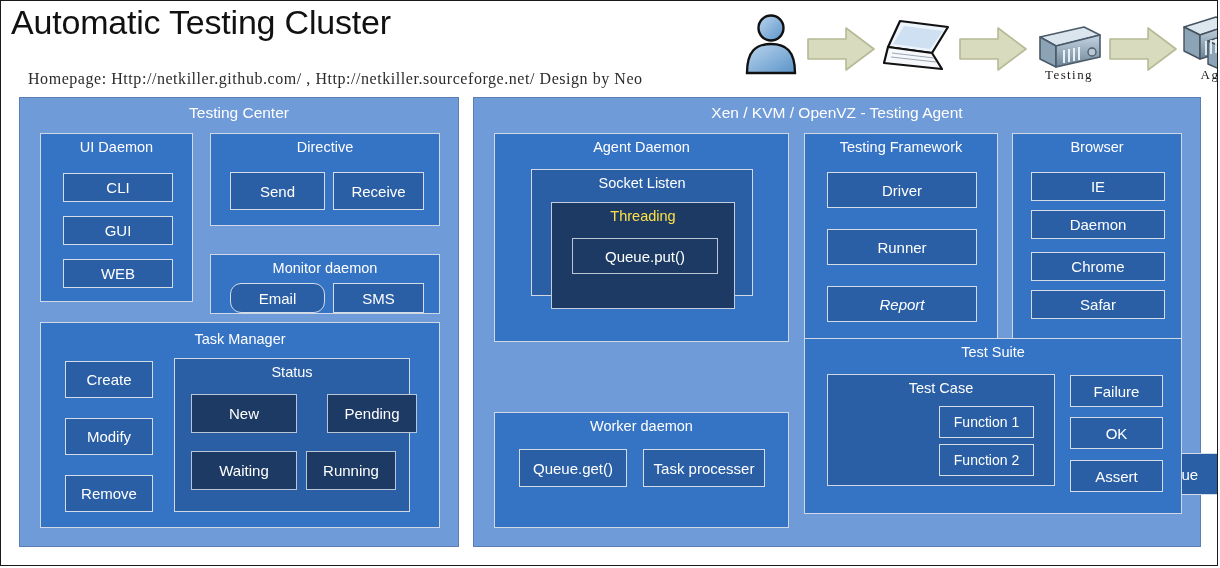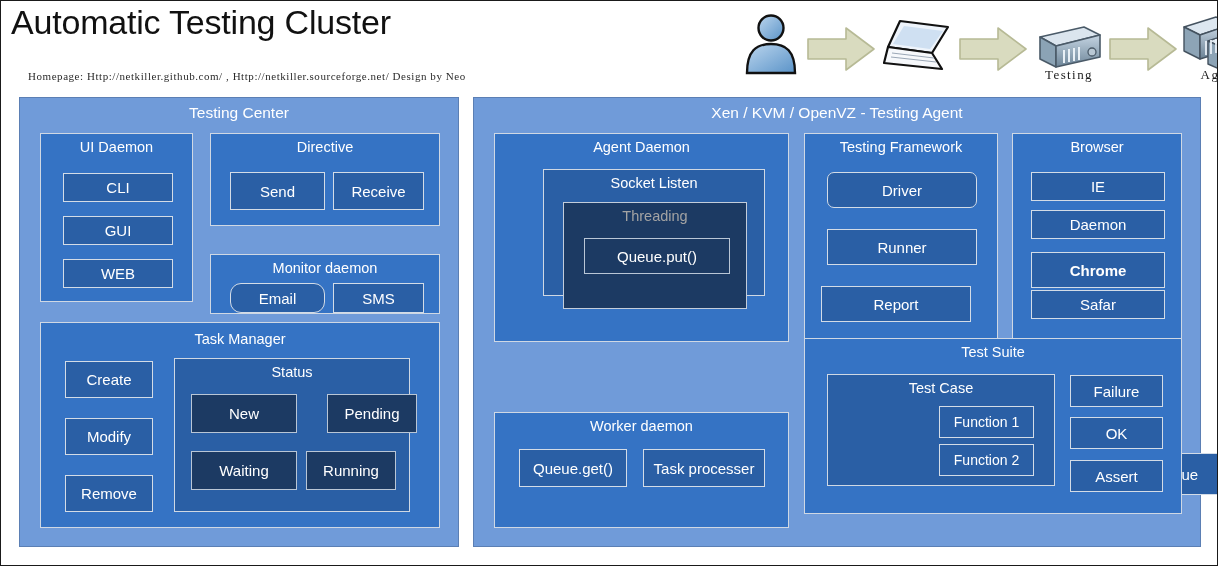--- a/index.html
+++ b/index.html
@@ -18,21 +18,21 @@
 
   
   #title{
     position:absolute;left:10px;top:2px;
     font-size:34px;color:#111;letter-spacing:-.2px;
     white-space:nowrap;
   }
   #homepage{
     position:absolute;left:27px;top:69px;
     font-family:"Liberation Serif",serif;
-    font-size:11px;color:#2b2b2b;letter-spacing:.55px;
+    font-size:16px;color:#2b2b2b;letter-spacing:.55px;
     white-space:nowrap;
   }
 
   
   #flow{position:absolute;left:735px;top:4px;width:470px;height:86px;}
   .fl{position:absolute;}
   .flabel{
     position:absolute;font-family:"Liberation Serif",serif;
     font-size:13px;color:#1b1b1b;letter-spacing:1.4px;text-align:center;
     width:120px;
@@ -64,21 +64,21 @@
 
   
   .grp2{
     position:absolute;
     background:#1C3A63;
     border:1.5px solid #c3cddb;
     box-sizing:border-box;
   }
   .grp2 > .gt{
     position:absolute;left:0;right:0;top:5px;
-    text-align:center;color:#a3a3a3;font-size:14.5px;
+    text-align:center;color:#fde047;font-size:14.5px;
   }
 
   
   .grpm{
     position:absolute;
     background:#2A5FA5;
     border:1.5px solid #cfd8e4;
     box-sizing:border-box;
   }
   .grpm > .gt{
@@ -225,50 +225,50 @@
       </div>
     </div>
   </div>
 
   <div class="panel" style="left:472px;top:96px;width:728px;height:450px;">
     <div class="panel-title">Xen / KVM / OpenVZ - Testing Agent</div>
 
     <div class="grp" style="left:20px;top:35px;width:295px;height:209px;">
       <div class="gt">Agent Daemon</div>
 
-      <div class="grpm" style="left:48px;top:35px;width:222px;height:127px;">
+      <div class="grpm" style="left:36px;top:35px;width:222px;height:127px;">
         <div class="gt">Socket Listen</div>
 
         <div class="grp2" style="left:19px;top:32px;width:184px;height:107px;">
           <div class="gt">Threading</div>
           <div class="btn dark" style="left:20px;top:35px;width:146px;height:36px;">Queue.put()</div>
         </div>
       </div>
     </div>
 
     <div class="btn" style="left:492px;top:355px;width:295px;height:42px;">Task Permanence Queue</div>
 
     <div class="grp" style="left:20px;top:314px;width:295px;height:116px;">
       <div class="gt">Worker daemon</div>
       <div class="btn" style="left:24px;top:36px;width:108px;height:38px;">Queue.get()</div>
       <div class="btn" style="left:148px;top:36px;width:122px;height:38px;">Task processer</div>
     </div>
 
     <div class="grp" style="left:330px;top:35px;width:194px;height:209px;">
       <div class="gt">Testing Framework</div>
-      <div class="btn" style="left:22px;top:38px;width:150px;height:36px;border-radius:7px;">Driver</div>
+      <div class="btn" style="left:22px;top:38px;width:150px;height:36px;">Driver</div>
       <div class="btn" style="left:22px;top:95px;width:150px;height:36px;">Runner</div>
-      <div class="btn" style="left:16px;top:152px;width:150px;height:36px;">Report</div>
+      <div class="btn" style="left:22px;top:152px;width:150px;height:36px;font-style:italic;">Report</div>
     </div>
 
     <div class="grp" style="left:538px;top:35px;width:170px;height:209px;">
       <div class="gt">Browser</div>
       <div class="btn" style="left:18px;top:38px;width:134px;height:29px;">IE</div>
       <div class="btn" style="left:18px;top:76px;width:134px;height:29px;">Daemon</div>
-      <div class="btn" style="left:18px;top:118px;width:134px;height:36px;font-weight:bold;">Chrome</div>
+      <div class="btn" style="left:18px;top:118px;width:134px;height:29px;">Chrome</div>
       <div class="btn" style="left:18px;top:156px;width:134px;height:29px;">Safar</div>
     </div>
 
     <div class="grp" style="left:330px;top:240px;width:378px;height:176px;">
       <div class="gt">Test Suite</div>
 
       <div class="grpm" style="left:22px;top:35px;width:228px;height:112px;">
         <div class="gt">Test Case</div>
         <div class="btn small" style="left:111px;top:31px;width:95px;height:32px;">Function 1</div>
         <div class="btn small" style="left:111px;top:69px;width:95px;height:32px;">Function 2</div>

